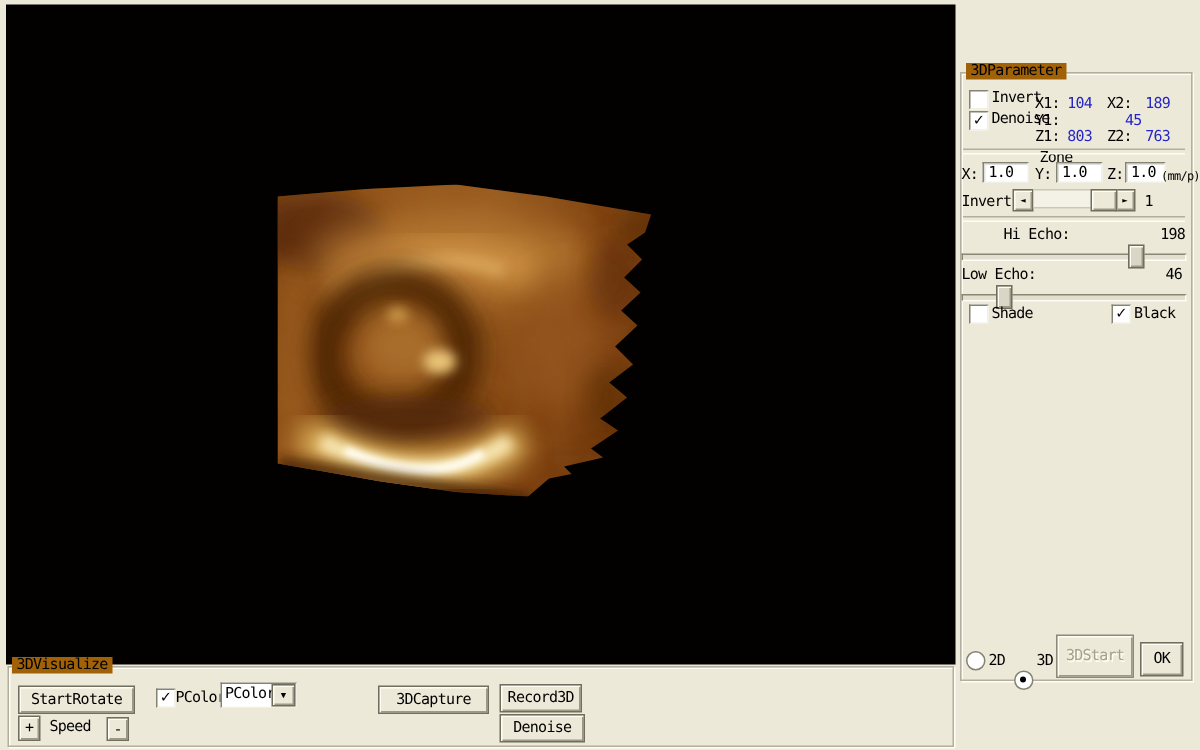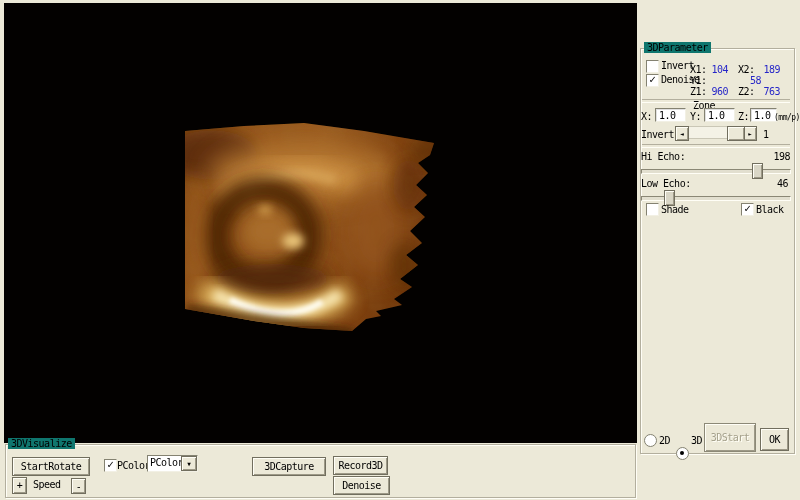--- a/index.html
+++ b/index.html
@@ -5,21 +5,21 @@
   html,body{margin:0;padding:0;background:#555;}
   #window{
     position:relative;width:800px;height:500px;background:#ece9d8;
     font-family:"DejaVu Sans Mono",monospace;font-size:10px;letter-spacing:-0.5px;
     color:#000;overflow:hidden;user-select:none;
   }
   .abs{position:absolute;}
   #viewport{left:4px;top:3px;width:633px;height:440px;background:#030100;}
   
   .groupbox{border:1px solid #b3af9e;box-shadow:inset 1px 1px 0 #fffef6,1px 1px 0 #fffef6;}
-  .gtitle{background:#0f766e;padding:0 3px;line-height:11px;z-index:3;}
+  .gtitle{background:#a16207;padding:0 3px;line-height:11px;z-index:3;}
   
   .btn{
     background:#ece9d8;border:1px solid #716e5e;
     box-shadow:inset 1px 1px 0 #fffef6,inset -1px -1px 0 #9d9987;
     display:flex;align-items:center;justify-content:center;cursor:default;
     font-family:inherit;font-size:10px;letter-spacing:-0.5px;text-align:center;
   }
   .btn.disabled{color:#a5a18c;text-shadow:1px 1px 0 #fffef6;border-color:#8c8977;}
   
   .tinput{
@@ -134,28 +134,28 @@
   <div class="abs" style="left:690px;top:64px;width:100px;">
     <div style="display:grid;grid-template-columns:18px 20px 10px 18px 24px;line-height:11px;">
       <span>X1:</span>
       <span class="val rt">104</span>
         <span></span>
       <span>X2:</span>
       <span class="val rt">189</span>
     </div>
     <div style="display:grid;grid-template-columns:18px 20px 10px 18px 24px;line-height:11px;gap:33px;">
       <span>Y1:</span>
-      <span class="val rt">58</span>
+      <span class="val rt">45</span>
         <span></span>
       <span>Y2:</span>
       <span class="val rt">180</span>
     </div>
     <div style="display:grid;grid-template-columns:18px 20px 10px 18px 24px;line-height:11px;">
       <span>Z1:</span>
-      <span class="val rt">960</span>
+      <span class="val rt">803</span>
         <span></span>
       <span>Z2:</span>
       <span class="val rt">763</span>
     </div>
   </div>
 
   <div class="abs divider" style="left:642px;top:99px;width:148px;"></div>
 
   <div class="abs lbl" style="left:641px;top:111px;">X:</div>
   <input class="abs tinput" style="left: 655px; top: 108px; width: 26px; height: 12px;" value="1.0">
@@ -170,21 +170,21 @@
     <div class="btn sb-btn">◄</div>
     <div class="sb-track">
       <div class="sb-thumb" style="left:38px;"></div>
     </div>
     <div class="btn sb-btn">►</div>
   </div>
   <div class="abs lbl" style="left:763px;top:129px;">1</div>
 
   <div class="abs divider" style="left:642px;top:144px;width:148px;"></div>
 
-  <div class="abs lbl" style="left:641px;top:151px;">Hi Echo:</div>
+  <div class="abs lbl" style="left:669px;top:151px;">Hi Echo:</div>
   <div class="abs lbl rt" style="left:760px;top:151px;width:30px;">198</div>
   <div class="abs slider" style="left:641px;top:163px;width:150px;">
     <div class="track"></div>
     <div class="thumb" style="left:111px;"></div>
   </div>
 
   <div class="abs lbl" style="left:641px;top:178px;">Low Echo:</div>
   <div class="abs lbl rt" style="left:758px;top:178px;width:30px;">46</div>
   <div class="abs slider" style="left:641px;top:190px;width:150px;">
     <div class="track"></div>

